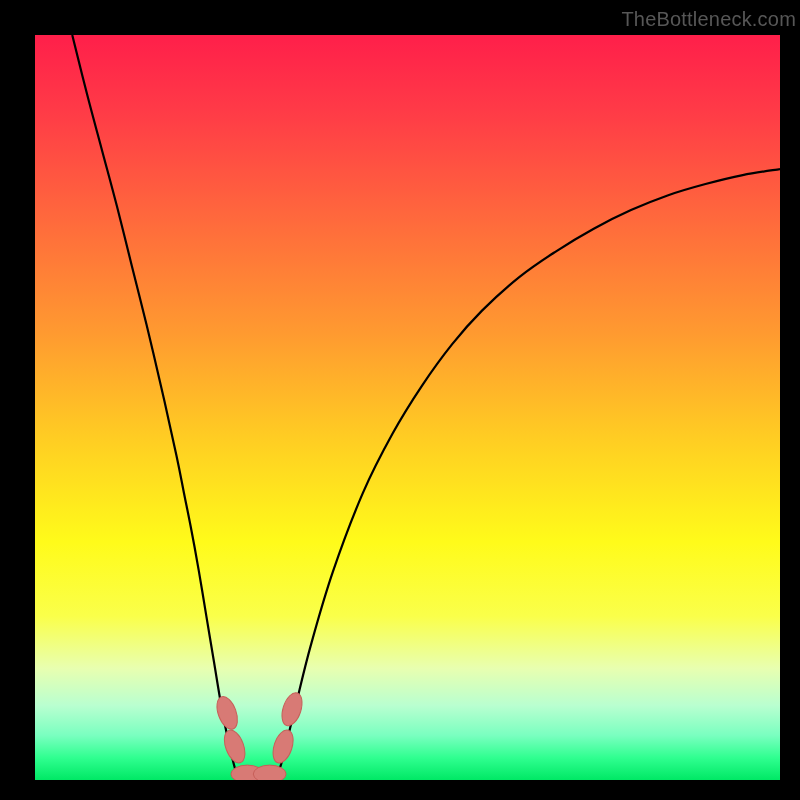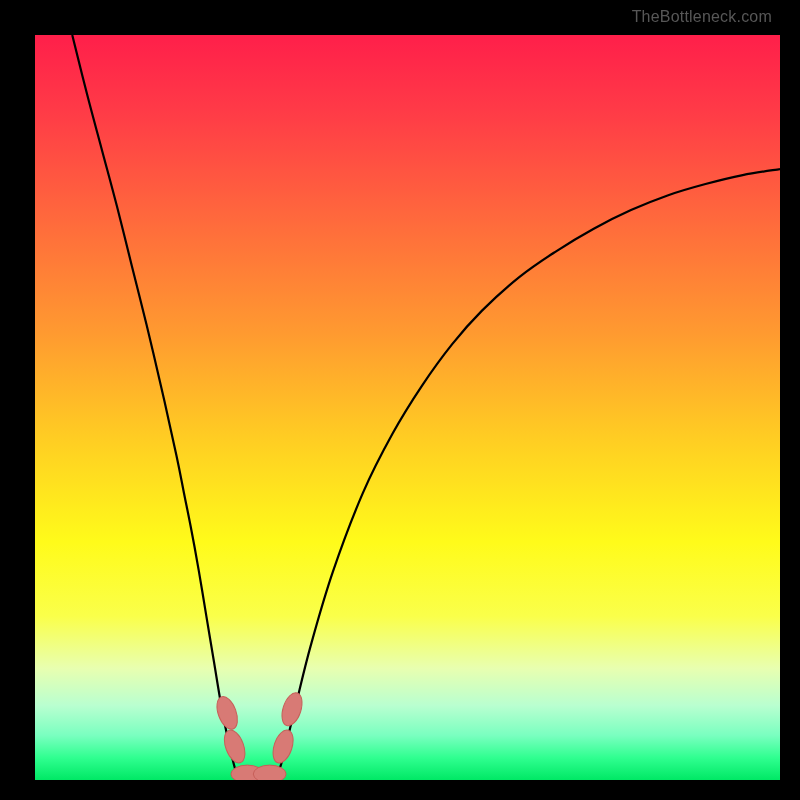--- a/index.html
+++ b/index.html
@@ -36,23 +36,23 @@
   .curve-svg {
     position: absolute;
     left: 0;
     top: 0;
     width: 100%;
     height: 100%;
   }
   .watermark {
     position: absolute;
     top: 8px;
-    right: 28px;
+    right: 4px;
     font-family: Arial, Helvetica, sans-serif;
-    font-size: 16px;
+    font-size: 20px;
     font-weight: 500;
     color: #575757;
     letter-spacing: 0.2px;
   }
   .marker {
     fill: #d87a75;
     stroke: #c75f59;
     stroke-width: 1;
   }
 </style>

